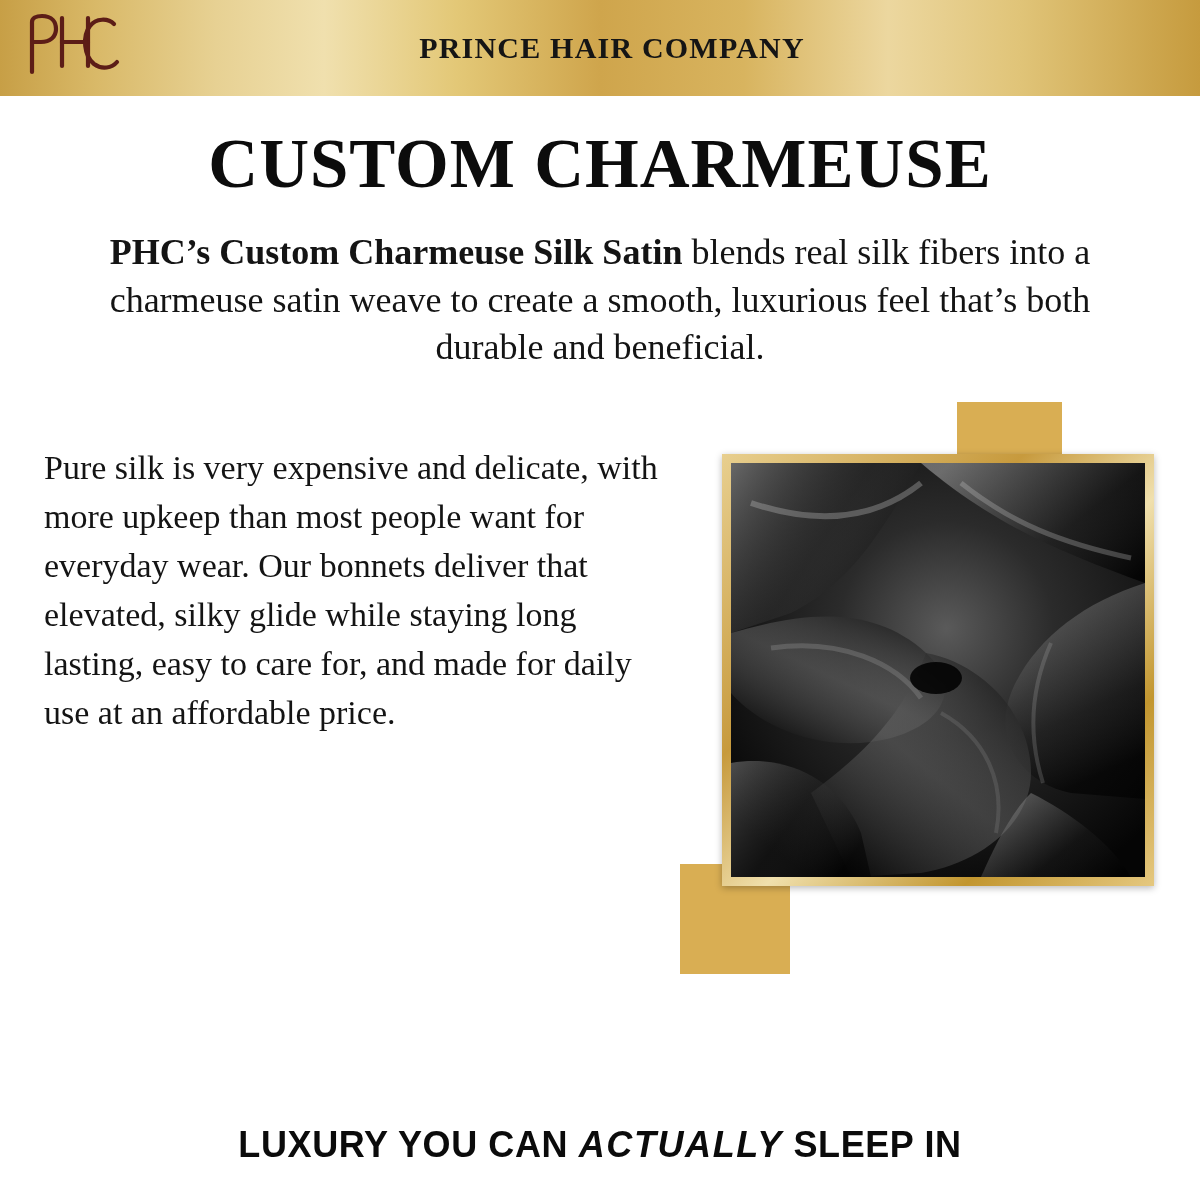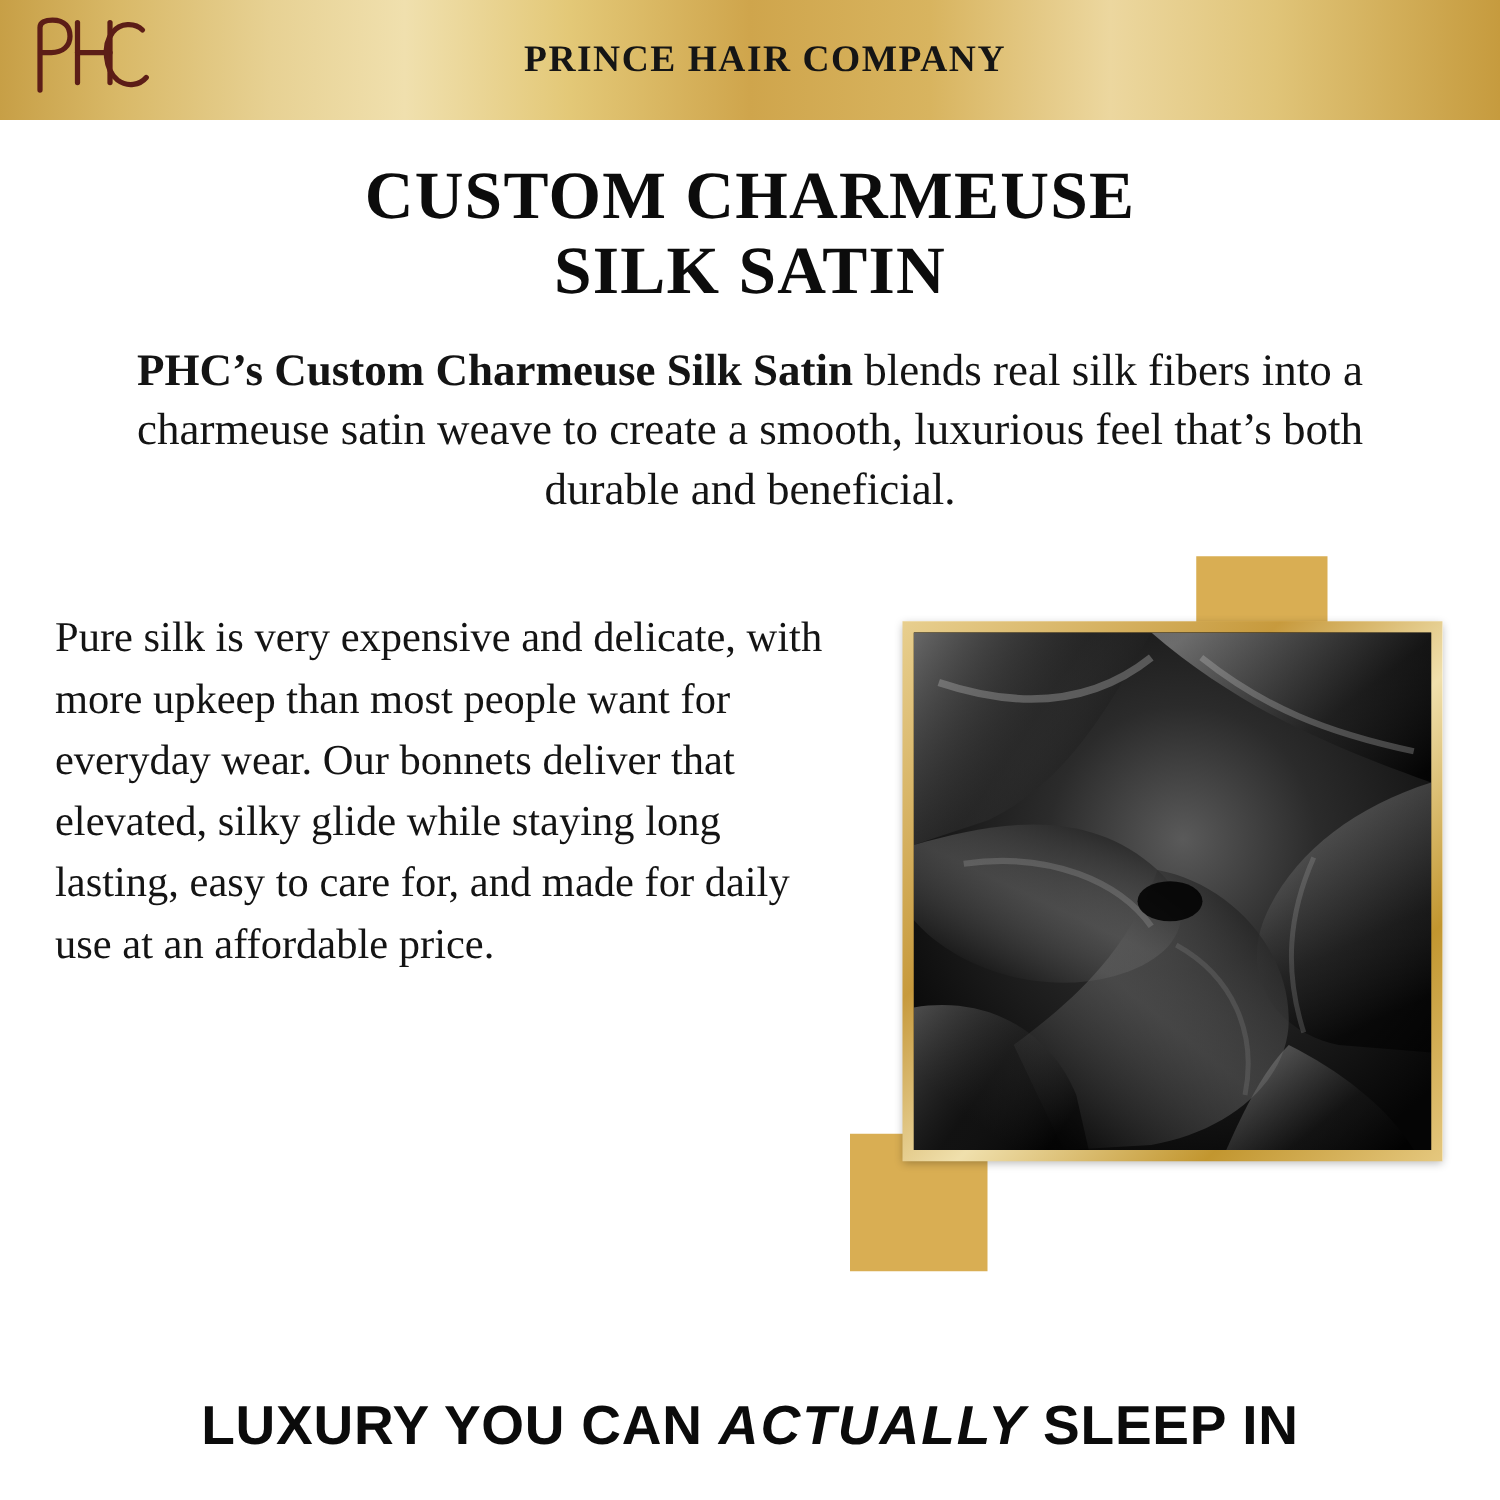--- a/index.html
+++ b/index.html
@@ -55,21 +55,21 @@
     padding-left: 24px;
   }
 
   
   .headline {
     margin: 30px auto 0 auto;
     width: 1080px;
     text-align: center;
     font-family: "Liberation Serif", serif;
     font-weight: bold;
-    font-size: 54px;
+    font-size: 69px;
     line-height: 1.12;
     letter-spacing: 1px;
     color: #0c0c0c;
   }
   .headline .l2 { display: block; }
 
   
   .intro {
     margin: 26px auto 0 auto;
     width: 1080px;
@@ -141,21 +141,21 @@
 
   
   .tagline {
     position: absolute;
     left: 0;
     bottom: 34px;
     width: 1200px;
     text-align: center;
     font-family: "Liberation Sans", sans-serif;
     font-weight: bold;
-    font-size: 44px;
+    font-size: 36px;
     letter-spacing: 0.6px;
     color: #0b0b0b;
   }
   .tagline i { font-style: italic; letter-spacing: 1.6px; }
 </style>
 </head>
 <body>
 
 <div class="header-bar">
   <div class="logo-wrap">
@@ -167,21 +167,20 @@
         <path d="M44 34 L70 34"></path>
         <path d="M96 16 C90 10 78 10 72 18 C64 28 66 48 76 56 C84 62 94 60 99 54"></path>
       </g>
     </svg>
   </div>
   <div class="brand-title">PRINCE HAIR COMPANY</div>
 </div>
 
 <div class="headline">
   <span>CUSTOM CHARMEUSE</span>
-  <span class="l2">SILK SATIN</span>
 </div>
 
 <p class="intro">
   <b>PHC’s Custom Charmeuse Silk Satin</b><span> blends real silk fibers into a charmeuse satin weave to create a smooth, luxurious feel that’s both durable and beneficial.</span>
 </p>
 
 <div class="content-row">
 
   <p class="body-copy">Pure silk is very expensive and delicate, with more upkeep than most people want for everyday wear. Our bonnets deliver that elevated, silky glide while staying long lasting, easy to care for, and made for daily use at an affordable price.</p>
 

